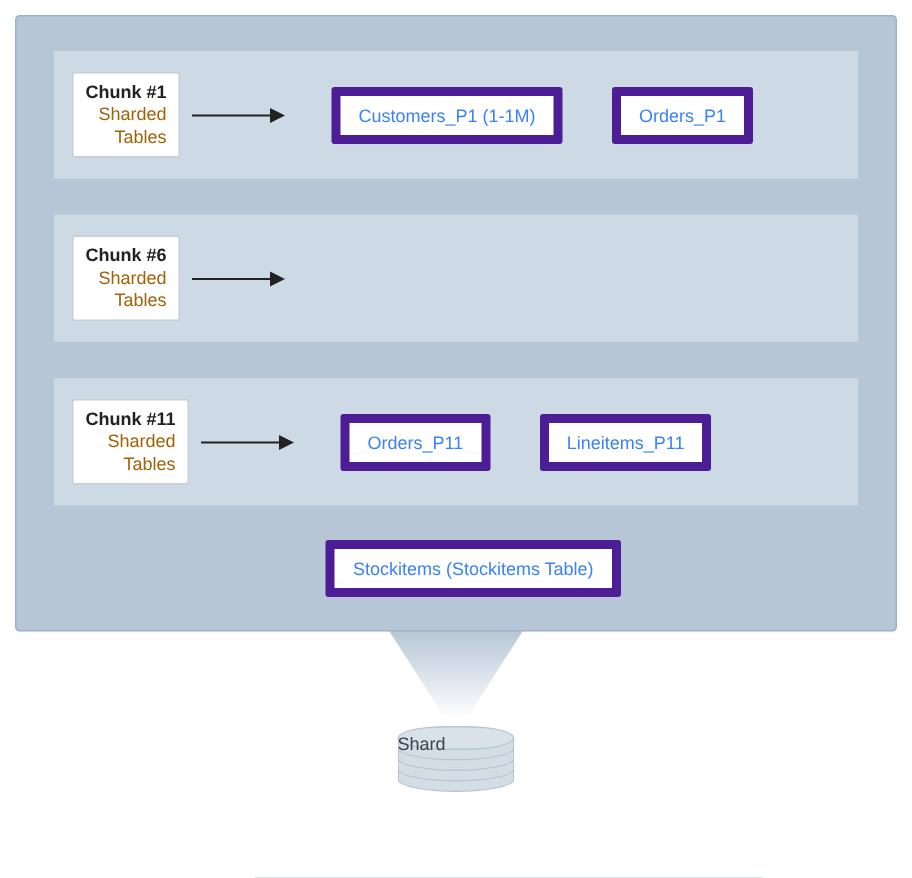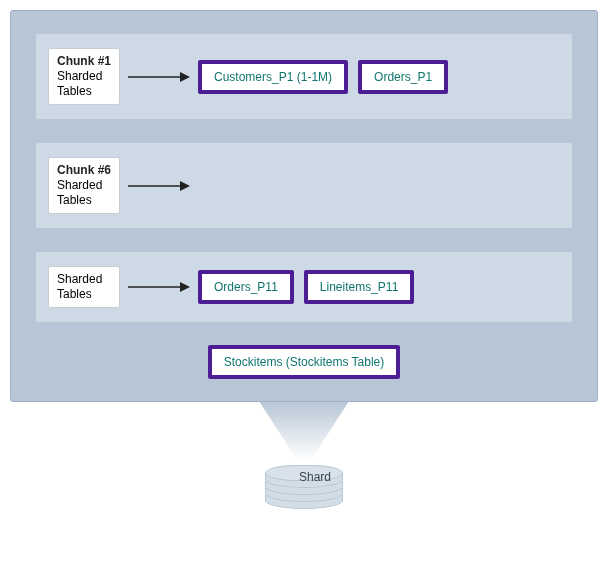--- a/index.html
+++ b/index.html
@@ -11,60 +11,62 @@
     color: #333;
     background: #fff;
     width: 608px;
   }
   .shard-container {
     background: #b7c6d6;
     border: 1px solid #9fb1c4;
     border-radius: 3px;
     padding: 22px 24px 18px 24px;
     position: relative;
+    text-align: right;
   }
   .chunk {
     background: #cdd9e4;
     border: 1px solid #bac8d6;
     border-radius: 2px;
     padding: 14px 14px 14px 12px;
     margin-bottom: 22px;
     display: flex;
     align-items: center;
     gap: 8px;
   }
   .chunk-label {
     background: #ffffff;
     border: 1px solid #c6ced6;
     border-radius: 2px;
     padding: 5px 8px 5px 8px;
     line-height: 1.25;
     min-width: 72px;
   }
   .chunk-label .title { font-weight: bold; color:#222; }
-  .chunk-label .sub   { color:#000000; }
+  .chunk-label .sub   { color:#a16207; }
   .arrow {
     flex: 0 0 auto;
     width: 62px;
     height: 14px;
   }
   .arrow svg { display:block; }
   .tables {
     display: flex;
     gap: 10px;
     flex: 1 1 auto;
     justify-content: flex-start;
   }
   .table-box {
     background: #ffffff;
-    border: 4px solid #4c1d95;
+    border: 6px solid #4c1d95;
     border-radius: 2px;
     padding: 6px 12px;
     white-space: nowrap;
-    color:#0f766e;
+    color:#3b82f6;
+    margin-left:23px;
   }
   .dup-row {
     display: flex;
     justify-content: center;
     margin-top: 4px;
     margin-bottom: 4px;
   }
   .pointer-wrap {
     display:flex;
     justify-content:center;
@@ -101,21 +103,21 @@
     border:1px solid #b7c6d3;
     border-top:none;
     border-radius: 0 0 50% 50% / 0 0 60% 60%;
     background:#d3dde6;
     position:relative;
   }
   .cyl-label {
     position:absolute;
     left:0; right:12px;
     top: 5px;
-    text-align:right;
+    text-align:left;
     font-size:12px;
     color:#3a4550;
     z-index:10;
   }
 </style>
 </head>
 <body>
 
 <div class="shard-container">
 
@@ -146,20 +148,21 @@
         <line x1="0" y1="7" x2="52" y2="7" stroke="#222" stroke-width="1.4"></line>
         <polygon points="52,2 62,7 52,12" fill="#222"></polygon>
       </svg>
     </div>
     <div class="tables">
     </div>
   </div>
 
   <div class="chunk">
     <div class="chunk-label">
+      <div class="title">Chunk #11</div>
       <div class="sub">Sharded<br>Tables</div>
     </div>
     <div class="arrow">
       <svg width="62" height="14" viewBox="0 0 62 14">
         <line x1="0" y1="7" x2="52" y2="7" stroke="#222" stroke-width="1.4"></line>
         <polygon points="52,2 62,7 52,12" fill="#222"></polygon>
       </svg>
     </div>
     <div class="tables">
       <div class="table-box">Orders_P11</div>

